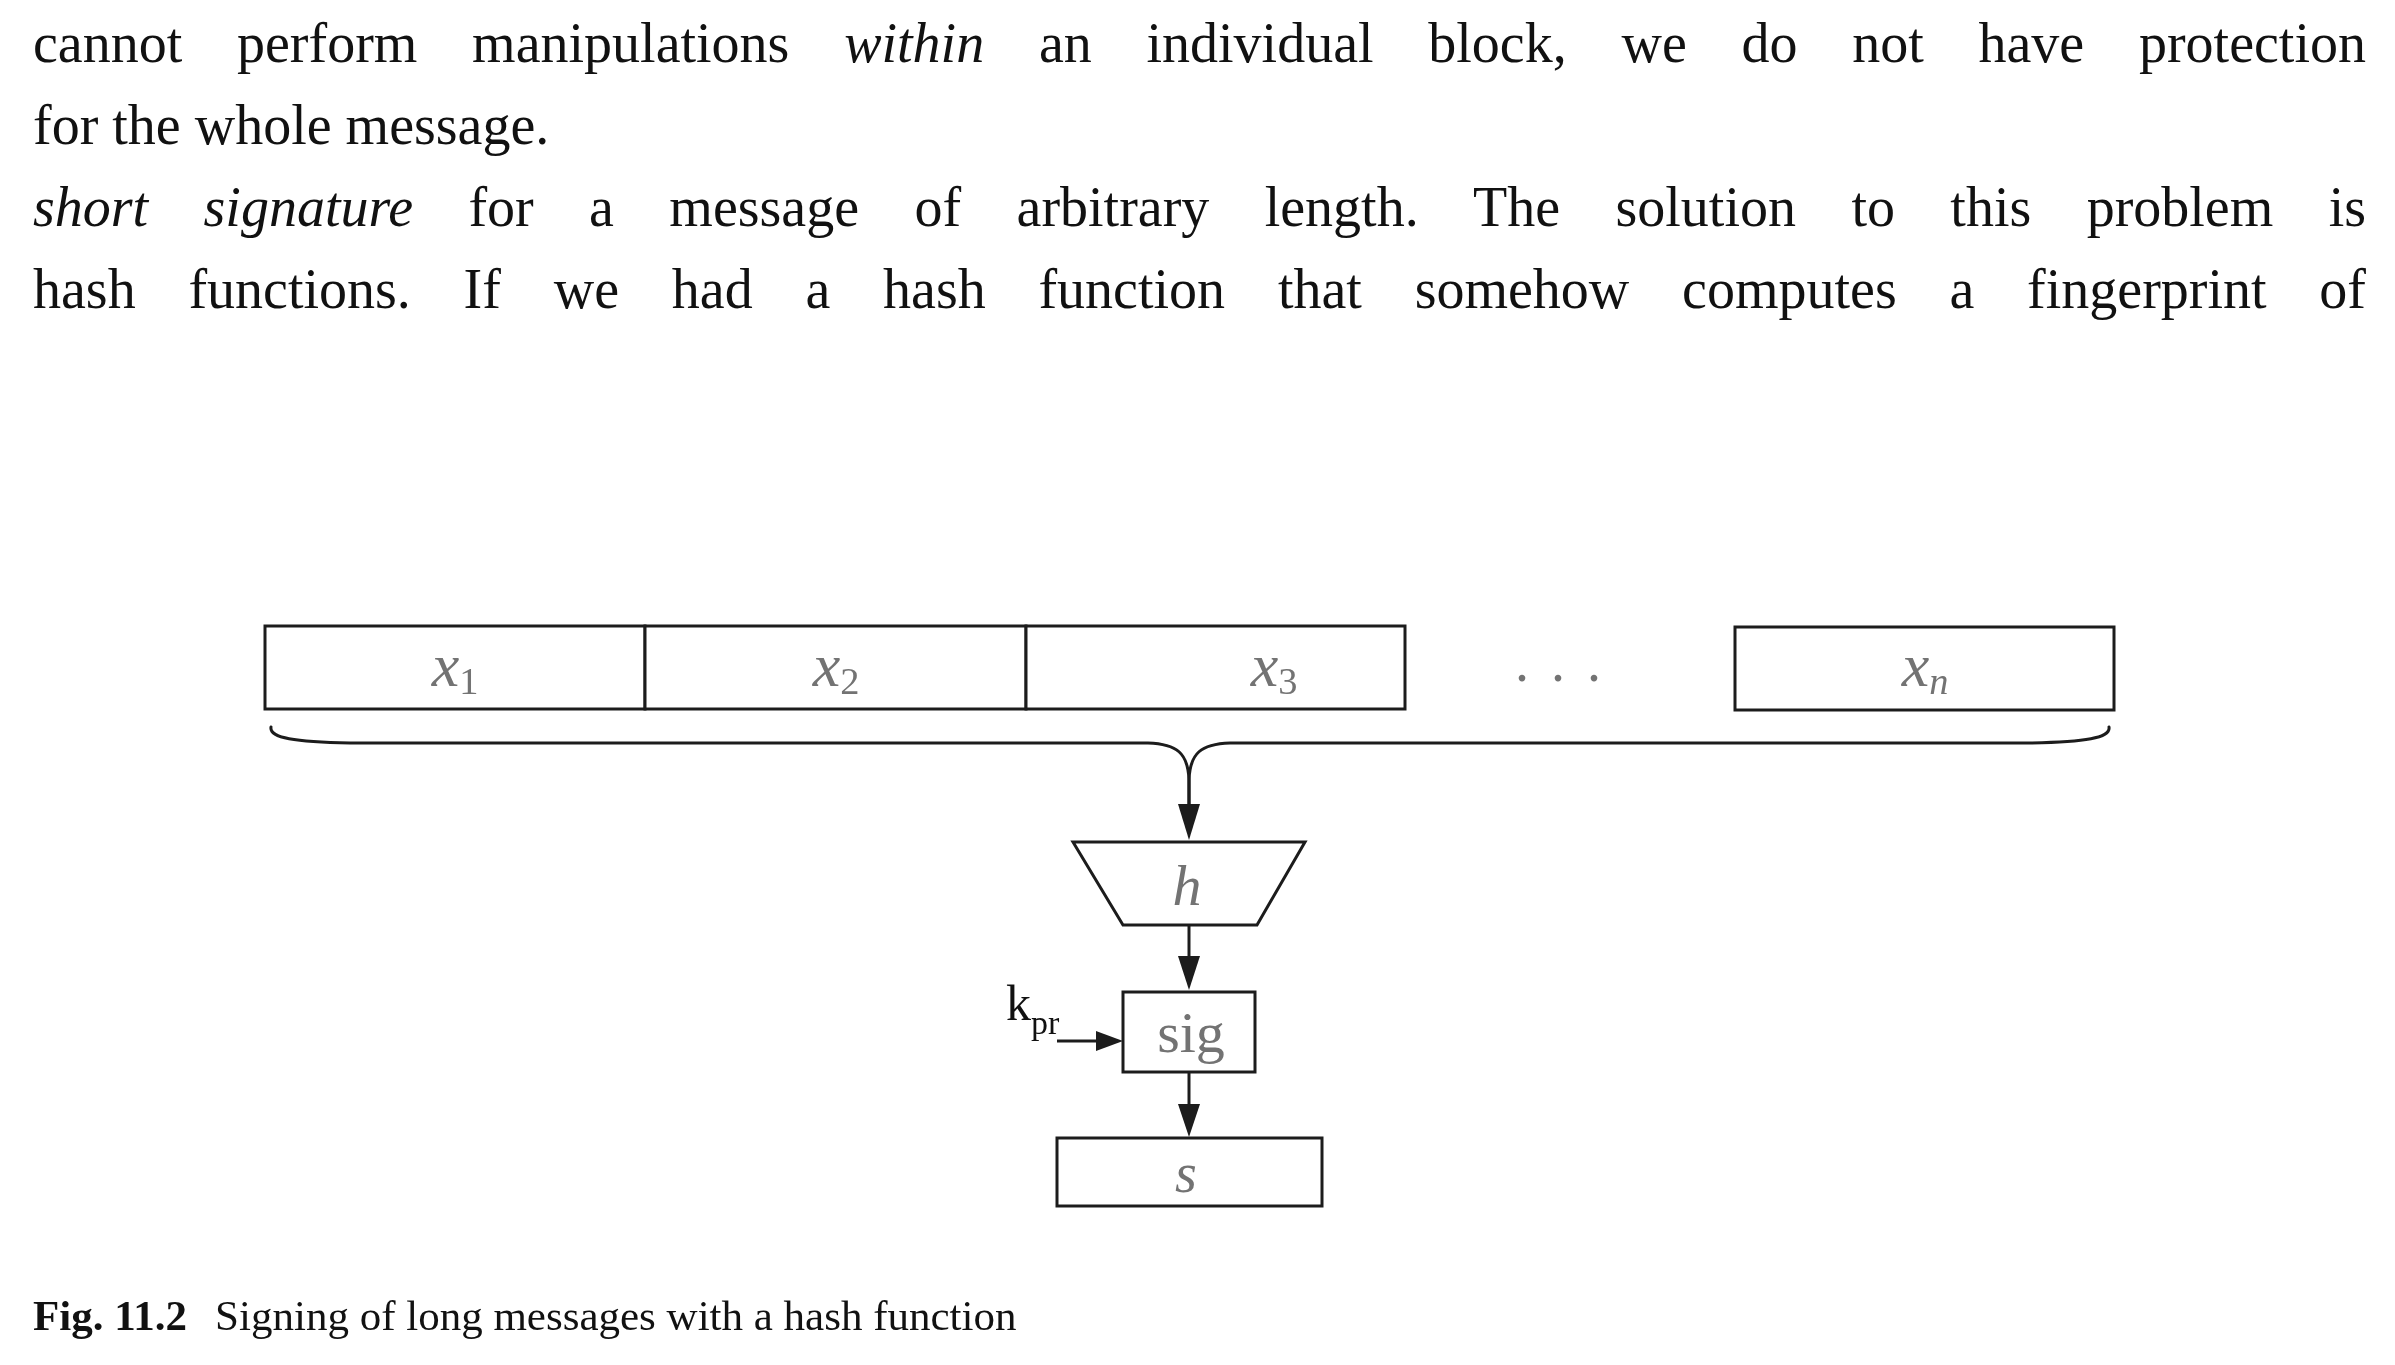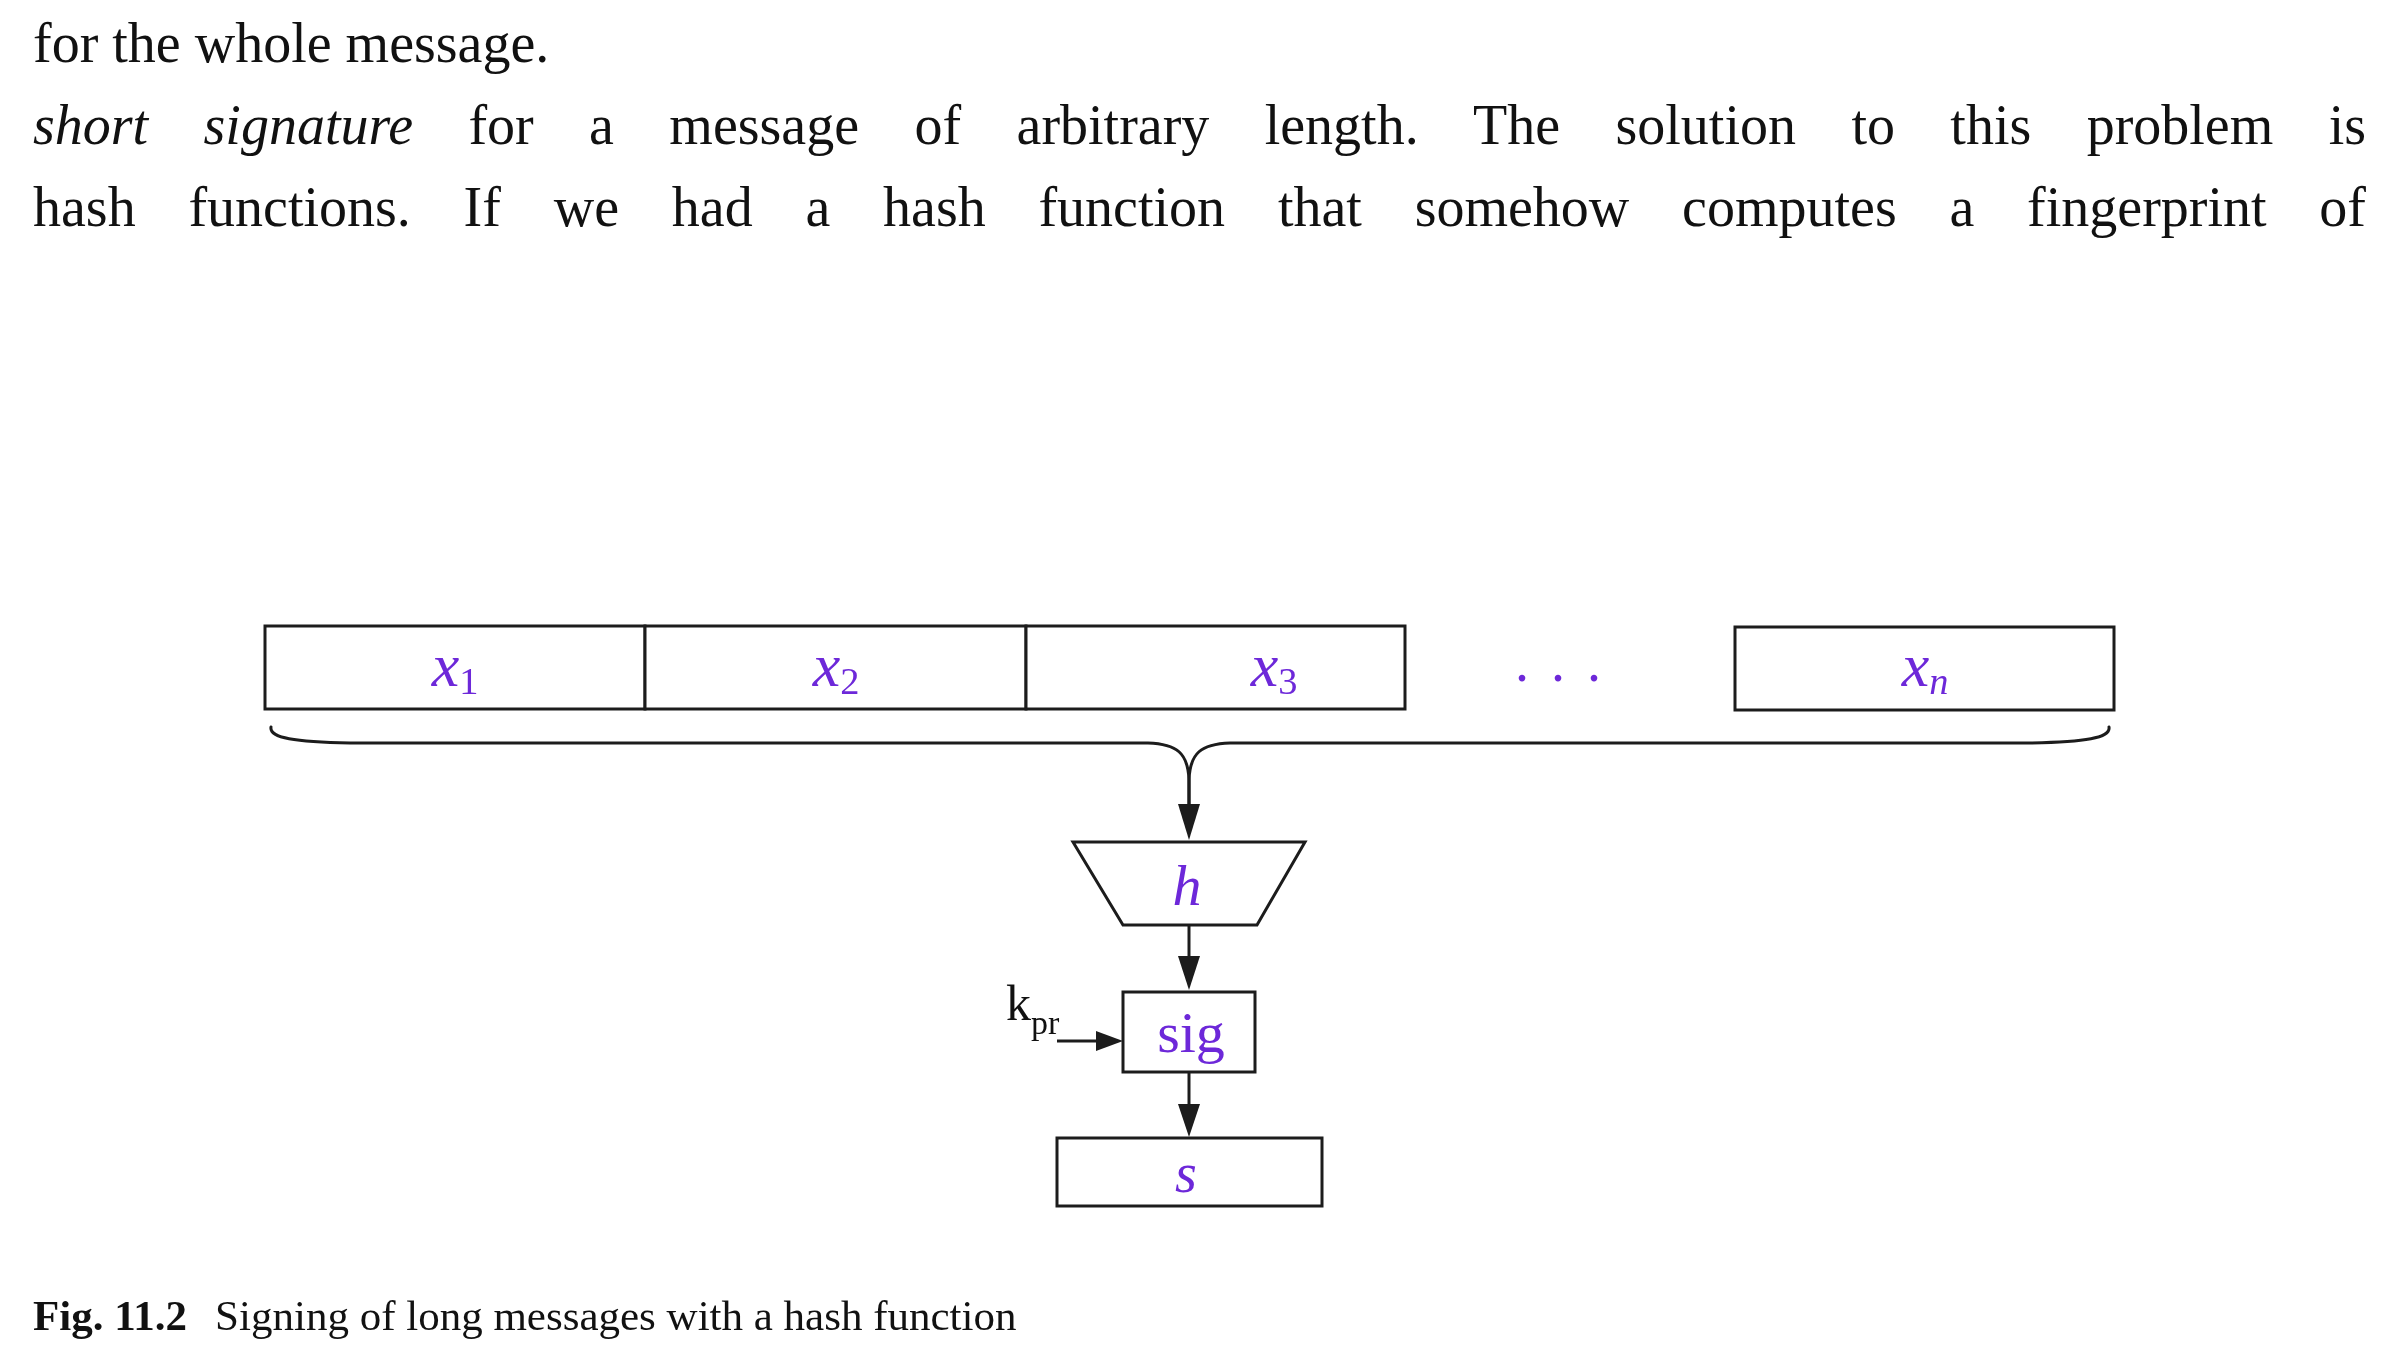--- a/index.html
+++ b/index.html
@@ -29,21 +29,21 @@
   
   .diagram-svg {
     position: absolute;
     left: 0; top: 0;
     width: 2395px; height: 1365px;
   }
   .flabel {
     position: absolute;
     transform: translate(-50%, -50%);
     white-space: nowrap;
-    color: #6d28d9;
+    color: #737373;
   }
   .block-label { font-size: 62px; line-height: 62px; font-style: italic; }
   .block-label .sub { font-size: 0.62em; position: relative; top: 0.22em; }
   .block-label .sub.upright { font-style: normal; }
   .dots-label { font-size: 56px; line-height: 56px; letter-spacing: 4px; font-style: normal; }
   .h-label   { font-size: 58px; line-height: 58px; font-style: italic; }
   .sig-label { font-size: 58px; line-height: 58px; }
   .s-label   { font-size: 56px; line-height: 56px; font-style: italic; }
   .kpr-label {
     position: absolute;
@@ -63,20 +63,21 @@
   }
   .caption .tag { font-weight: bold; }
   .caption .txt { margin-left: 28px; }
 </style>
 </head>
 <body>
 
 <div class="page">
 
   <div class="textblock">
+    <div class="tline just"><span>cannot perform manipulations </span><i>within</i><span> an individual block, we do not have protection</span></div>
     <div class="tline"><span>for the whole message.</span></div>
     <div class="tline just"><i>short signature</i><span> for a message of arbitrary length. The solution to this problem is</span></div>
     <div class="tline just"><span>hash functions. If we had a hash function that somehow computes a fingerprint of</span></div>
   </div>
 
   <svg class="diagram-svg" viewBox="0 0 2395 1365" xmlns="http://www.w3.org/2000/svg">
 
     <rect x="265" y="626" width="380" height="83" fill="#ffffff" stroke="#1c1c1c" stroke-width="3"></rect>
     <rect x="645" y="626" width="381" height="83" fill="#ffffff" stroke="#1c1c1c" stroke-width="3"></rect>
     <rect x="1026" y="626" width="379" height="83" fill="#ffffff" stroke="#1c1c1c" stroke-width="3"></rect>

